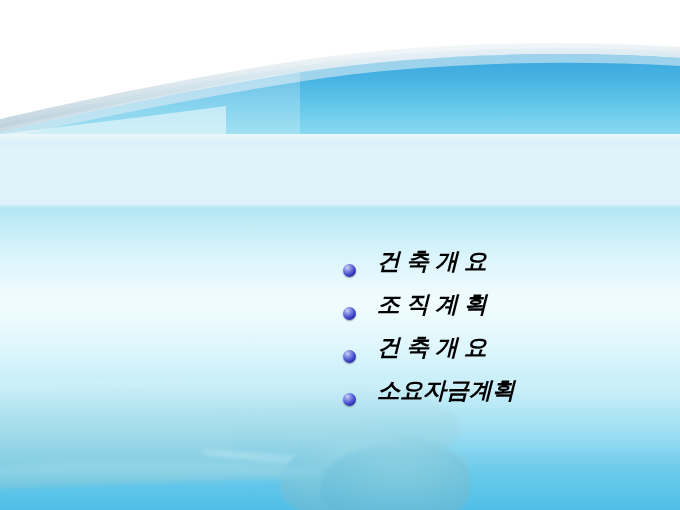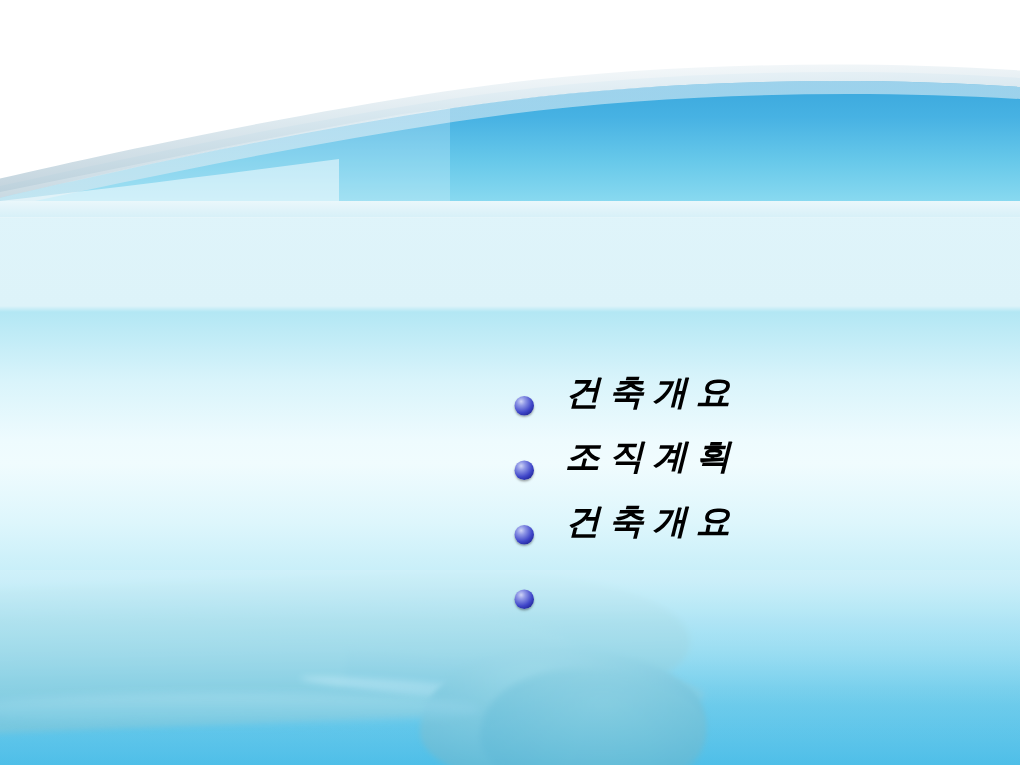--- a/index.html
+++ b/index.html
@@ -226,17 +226,18 @@
       <span class="bullet-text spaced">조직계획</span>
     </div>
 
     <div class="bullet-row">
       <span class="bullet-dot"></span>
       <span class="bullet-text spaced">건축개요</span>
     </div>
 
     <div class="bullet-row">
       <span class="bullet-dot"></span>
+      <span class="bullet-text tight">소요자금계획</span>
     </div>
 
   </div>
 
 </div>
 
 </body></html>

